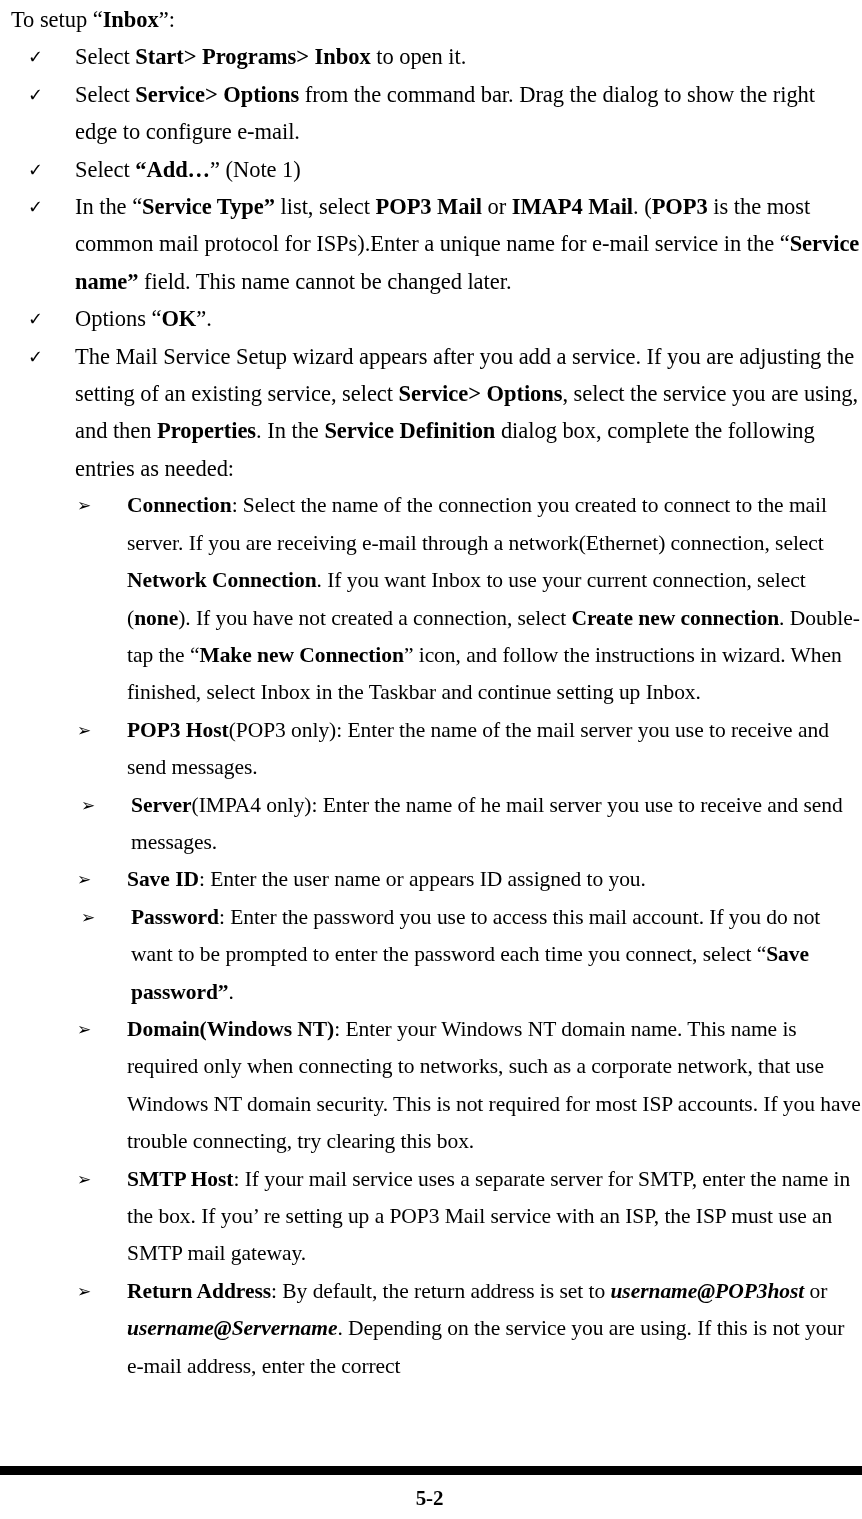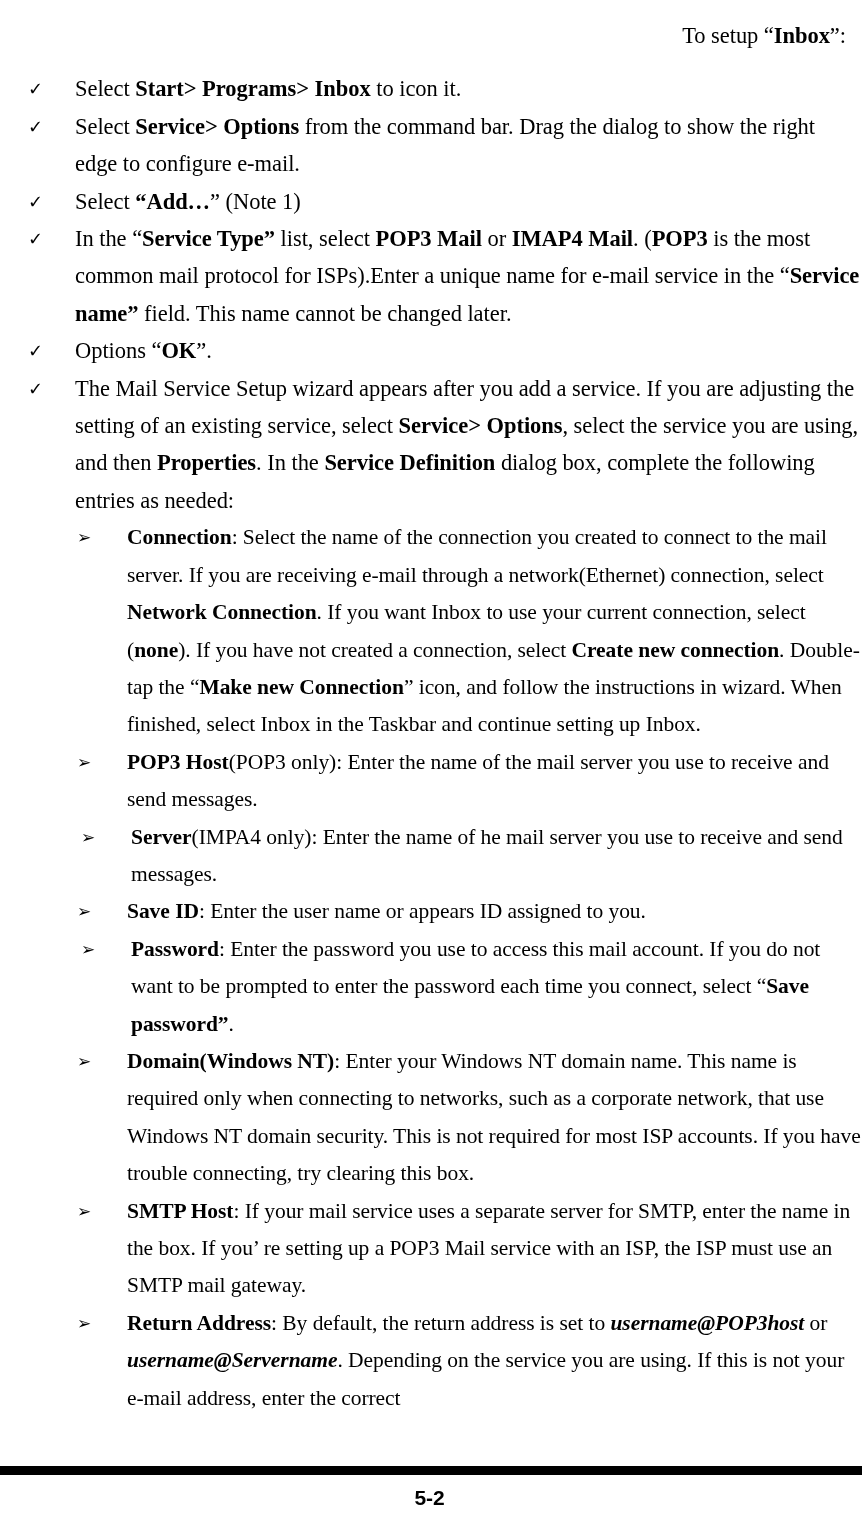--- a/index.html
+++ b/index.html
@@ -29,24 +29,23 @@
     left: 0;
     top: 0;
     width: 862px;
     padding-top: 1px;
   }
 
   
   .intro {
     font-size: 22.5px;
     line-height: 37.4px;
-    margin: 16px;
+    margin: 0;
     padding-left: 11px;
     letter-spacing: -0.05px;
-    text-align: right;
   }
 
   
   .lvl1 {
     list-style: none;
     margin: 0;
     padding: 0;
   }
   .lvl1 > li {
     position: relative;
@@ -110,39 +109,39 @@
     background: #000000;
   }
   .footer-page {
     position: absolute;
     left: 0;
     top: 1486px;
     width: 862px;
     text-align: center;
     font-size: 21px;
     font-weight: bold;
-    font-family: Liberation Sans, sans-serif;
+    font-family: Liberation Serif, serif;
     letter-spacing: -0.2px;
   }
   .footer-page span {
     display: inline-block;
     margin-left: -3px;
   }
 </style>
 </head>
 <body>
 
 <div class="page">
 
   <div class="body-area">
 
     <p class="intro"><span>To setup “</span><span class="b">Inbox</span><span>”:</span></p>
 
     <ul class="lvl1">
-        <li><span class="bullet-check">✓</span><span><span>Select </span><span class="b">Start&gt; Programs&gt; Inbox</span><span> to icon it.</span></span></li>
+        <li><span class="bullet-check">✓</span><span><span>Select </span><span class="b">Start&gt; Programs&gt; Inbox</span><span> to open it.</span></span></li>
         <li><span class="bullet-check">✓</span><span><span>Select </span><span class="b">Service&gt; Options</span><span> from the command bar. Drag the dialog to show the right edge to configure e-mail.</span></span></li>
         <li><span class="bullet-check">✓</span><span><span>Select </span><span class="b">“Add…</span><span>” (Note 1)</span></span></li>
         <li><span class="bullet-check">✓</span><span><span>In the “</span><span class="b">Service Type”</span><span> list, select </span><span class="b">POP3 Mail</span><span> or </span><span class="b">IMAP4 Mail</span><span>. (</span><span class="b">POP3</span><span> is the most common mail protocol for ISPs).Enter a unique name for e-mail service in the “</span><span class="b">Service name”</span><span> field. This name cannot be changed later.</span></span></li>
         <li><span class="bullet-check">✓</span><span><span>Options “</span><span class="b">OK</span><span>”.</span></span></li>
         <li><span class="bullet-check">✓</span><span><span>The Mail Service Setup wizard appears after you add a service. If you are adjusting the setting of an existing service, select </span><span class="b">Service&gt; Options</span><span>, select the service you are using, and then </span><span class="b">Properties</span><span>. In the </span><span class="b">Service Definition</span><span> dialog box, complete the following entries as needed:</span></span></li>
       </ul>
 
     <ul class="lvl2">
         <li><span class="bullet-arrow">➢</span><span><span class="b">Connection</span><span>: Select the name of the connection you created to connect to the mail server. If you are receiving e-mail through a network(Ethernet) connection, select </span><span class="b">Network Connection</span><span>. If you want Inbox to use your current connection, select (</span><span class="b">none</span><span>). If you have not created a connection, select </span><span class="b">Create new connection</span><span>. Double-tap the “</span><span class="b">Make new Connection</span><span>” icon, and follow the instructions in wizard. When finished, select Inbox in the Taskbar and continue setting up Inbox.</span></span></li>
         <li><span class="bullet-arrow">➢</span><span><span class="b">POP3 Host</span><span>(POP3 only): Enter the name of the mail server you use to receive and send messages.</span></span></li>

